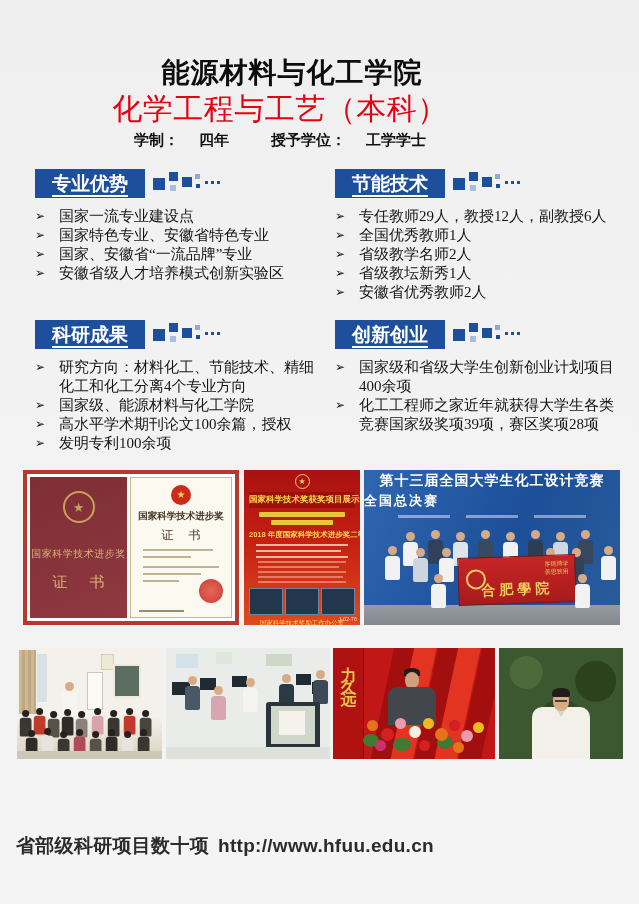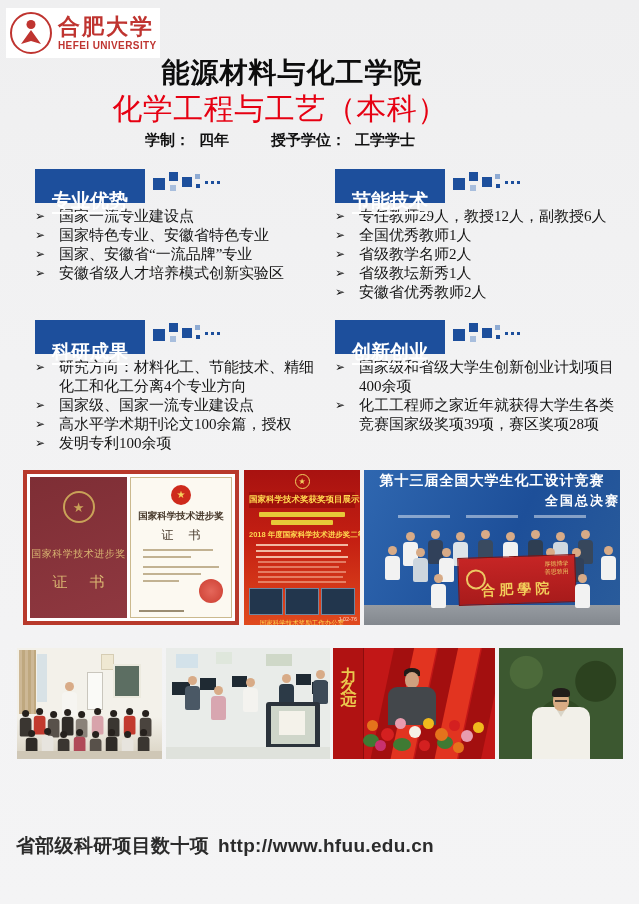--- a/index.html
+++ b/index.html
@@ -14,29 +14,29 @@
         width:9px;height:9px;border-radius:50%;background:#bf3430;}
   .seal::after{content:"";position:absolute;left:50%;top:16px;transform:translateX(-50%);
         width:20px;height:14px;background:#bf3430;clip-path:polygon(50% 0,100% 100%,50% 78%,0 100%);}
   .lt{margin-left:6px;}
   .ltc{font-family:"Liberation Serif","DejaVu Serif",serif;font-weight:bold;color:#bf3430;font-size:22px;letter-spacing:2px;line-height:24px;white-space:nowrap;}
   .lte{color:#bf3430;font-size:10px;font-weight:bold;letter-spacing:.4px;line-height:13px;white-space:nowrap;}
   
   .college{position:absolute;left:12px;top:54px;width:560px;text-align:center;font-size:28px;font-weight:bold;color:#0d0d0d;letter-spacing:1px;}
   .program{position:absolute;left:0;top:89px;width:560px;text-align:center;font-size:30px;font-weight:normal;color:#e60012;letter-spacing:.5px;}
   .meta{position:absolute;left:0;top:131px;width:560px;text-align:center;font-size:15px;font-weight:bold;color:#111;}
-  .meta .mv{margin-left:9px;}
+  .meta .mv{margin-left:20px;}
   .meta .gap{display:inline-block;width:42px;}
   
   .sec{position:absolute;width:292px;}
   .sec1{left:35px;top:169px;} .sec2{left:335px;top:169px;}
   .sec3{left:35px;top:320px;} .sec4{left:335px;top:320px;}
   .hdr{position:relative;height:30px;margin-bottom:8px;}
   .bar{display:inline-block;min-width:110px;height:29px;line-height:29px;background:#1d4f9c;color:#fff;
-       font-size:19px;font-weight:bold;text-align:center;padding:17px 10px;box-sizing:border-box;}
+       font-size:19px;font-weight:bold;text-align:center;padding:0 10px;box-sizing:border-box;}
   .bar-text{border-bottom:2px solid #fff;padding-bottom:1px;}
   .sq{position:absolute;background:#1d4f9c;}
   .q1{left:118px;top:9px;width:12px;height:12px;}
   .q2{left:134px;top:3px;width:9px;height:9px;}
   .q3{left:135px;top:16px;width:6px;height:6px;background:#a8bedd;}
   .q4{left:147px;top:8px;width:10px;height:10px;}
   .q5{left:160px;top:5px;width:5px;height:5px;background:#8fabd3;}
   .q6{left:161px;top:15px;width:4px;height:4px;}
   .qd{left:170px;top:12px;width:3px;height:3px;box-shadow:6px 0 0 #1d4f9c,12px 0 0 #1d4f9c;}
   .blist{margin:0;padding:0;list-style:none;}
@@ -67,21 +67,21 @@
   .wl{height:2px;background:rgba(255,235,210,.75);margin:4px 7px 0;}
   .pgl{height:2px;background:rgba(255,220,190,.45);margin:3px 9px 0;}
   .pics{display:flex;gap:2px;margin-top:5px;justify-content:center;}
   .pics i{width:32px;height:25px;background:#22364d;border:1px solid #6d86a0;}
   .pof{margin-top:4px;font-size:6.5px;color:#ffd64f;white-space:nowrap;}
   .pcode{position:absolute;right:3px;bottom:3px;font-size:5.5px;color:#ffd1c0;}
   .comp{position:absolute;left:364px;top:470px;width:256px;height:155px;overflow:hidden;
         background:linear-gradient(115deg,#2f67b0,#1d4f99 55%,#2a5c9b);}
   .c1{margin-top:7px;text-align:center;font-size:12px;font-weight:bold;color:#fff;letter-spacing:.5px;white-space:nowrap;}
   .c2{text-align:center;font-size:14px;font-weight:bold;color:#fff;margin-top:2px;letter-spacing:1px;white-space:nowrap;}
-  .c3{text-align:right;font-size:13px;font-weight:bold;color:#fff;margin-top:2px;letter-spacing:2px;}
+  .c3{text-align:left;font-size:13px;font-weight:bold;color:#fff;margin-top:2px;letter-spacing:2px;}
   .crow{display:flex;justify-content:center;gap:16px;margin-top:5px;}
   .crow i{width:52px;height:3px;background:rgba(255,255,255,.45);}
   .ground{position:absolute;bottom:0;left:0;width:100%;height:20px;background:linear-gradient(#969ba1,#83888e);}
   .fig{position:absolute;width:16px;}
   .fig::before{content:"";display:block;width:9px;height:9px;border-radius:50%;background:#d8ab87;margin:0 auto;}
   .fig::after{content:"";display:block;width:15px;height:24px;border-radius:4px 4px 2px 2px;background:var(--c,#eee);margin:1px auto 0;}
   .fig.dk::before{background:#26211d;}
   .fig.sm{transform:scale(.78);transform-origin:top left;}
   .cbanner{position:absolute;left:94px;top:86px;width:116px;height:46px;background:linear-gradient(#c62525,#a81b1b);
         transform:rotate(-2deg);border:1px solid #7e1212;}
@@ -129,27 +129,20 @@
   .f1{position:absolute;left:16px;top:833px;font-size:19px;font-weight:600;color:#2b2b2b;letter-spacing:.3px;white-space:nowrap;}
   .f1 .url{margin-left:9px;}
   .f2{position:absolute;left:16px;top:861px;font-size:19px;font-weight:600;color:#2b2b2b;letter-spacing:.3px;white-space:nowrap;}
   .f2 .ph1{margin-left:9px;} .f2 .ph2{margin-left:14px;} .f2 .ph3{margin-left:10px;}
 </style>
 </head>
 <body>
 
 <div class="poster">
 
-  <div class="logo">
-    <span class="seal"></span>
-    <span class="lt">
-      <div class="ltc">合肥大学</div>
-      <div class="lte">HEFEI UNIVERSITY</div>
-    </span>
-  </div>
 
   <div class="college">能源材料与化工学院</div>
   <div class="program">化学工程与工艺（本科）</div>
   <div class="meta">
     <span>学制：</span><span class="mv">四年</span><span class="gap"></span><span>授予学位：</span><span class="mv">工学学士</span>
   </div>
 
   <div class="sec sec1">
     <div class="hdr">
       <span class="bar"><span class="bar-text">专业优势</span></span>
@@ -209,21 +202,21 @@
       <span class="bar"><span class="bar-text">科研成果</span></span>
       <i class="sq q1"></i><i class="sq q2"></i><i class="sq q3"></i><i class="sq q4"></i><i class="sq q5"></i><i class="sq q6"></i><i class="sq qd"></i>
     </div>
     <ul class="blist">
       <li>
           <span class="arr">➢</span>
           <span class="btx">研究方向：材料化工、节能技术、精细化工和化工分离4个专业方向</span>
         </li>
       <li>
           <span class="arr">➢</span>
-          <span class="btx">国家级、国家一流专业建设点</span>
+          <span class="btx">国家级、能源材料与化工学院</span>
         </li>
       <li>
           <span class="arr">➢</span>
           <span class="btx">高水平学术期刊论文100余篇，授权</span>
         </li>
       <li>
           <span class="arr">➢</span>
           <span class="btx">发明专利100余项</span>
         </li>
     </ul>

